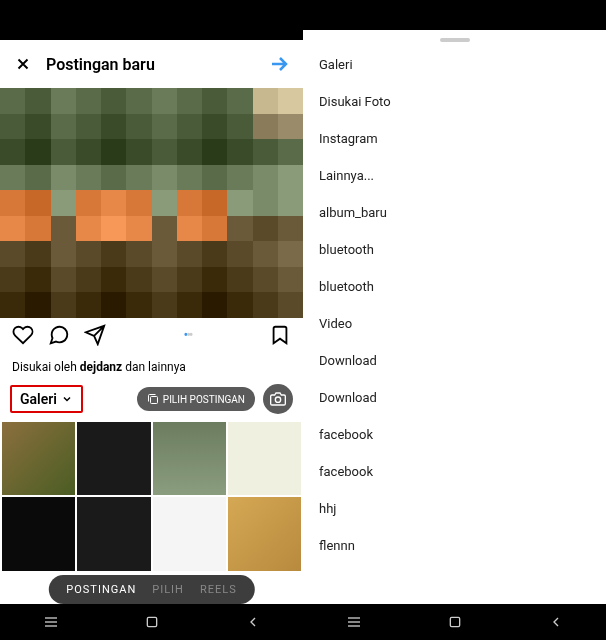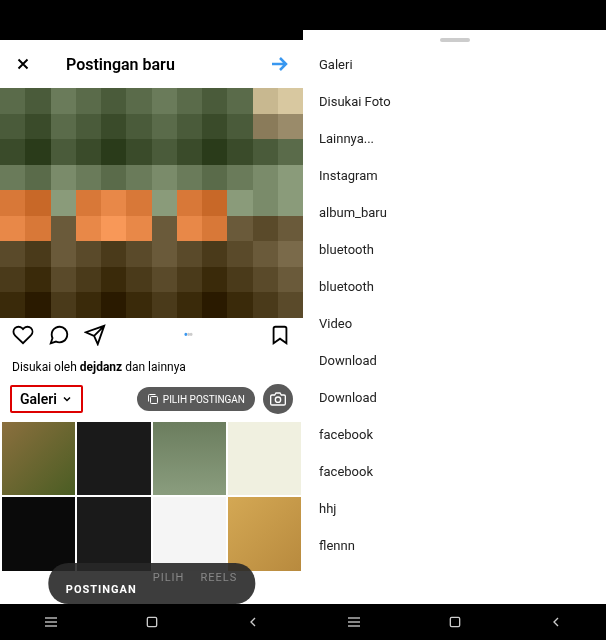--- a/index.html
+++ b/index.html
@@ -6,21 +6,21 @@
     body { font-family: -apple-system, BlinkMacSystemFont, "Segoe UI", Roboto, sans-serif; background: #000; width: 606px; height: 640px; overflow: hidden; position: relative; }
     
     .phone-left { position: absolute; left: 0; top: 0; width: 303px; height: 640px; background: #fff; }
     .phone-right { position: absolute; right: 0; top: 0; width: 303px; height: 640px; background: #fff; }
     
     
     .left-statusbar { height: 40px; background: #000; }
     .left-header { display: flex; align-items: center; padding: 10px 12px; height: 48px; }
     .close-icon { width: 22px; height: 22px; display: flex; align-items: center; justify-content: center; cursor: pointer; }
     .close-icon svg { width: 18px; height: 18px; }
-    .header-title { font-size: 16px; font-weight: 600; margin-left: 32px; flex: 1; color: #000; }
+    .header-title { font-size: 16px; font-weight: 600; margin-left: 12px; flex: 1; color: #000; }
     .arrow-icon { width: 24px; height: 24px; display: flex; align-items: center; justify-content: center; }
     
     .preview-area { height: 270px; position: relative; overflow: hidden; }
     .pixelated { width: 100%; height: 230px; display: grid; grid-template-columns: repeat(12, 1fr); grid-template-rows: repeat(9, 1fr); }
     .px { width: 100%; height: 100%; }
     
     .post-actions { display: flex; align-items: center; padding: 6px 12px; gap: 14px; }
     .action-icon { width: 22px; height: 22px; }
     .dots { flex: 1; text-align: center; color: #3897f0; font-size: 14px; letter-spacing: -2px; }
     .bookmark-icon { margin-left: auto; }
@@ -41,21 +41,21 @@
     .t2 { background: #1a1a1a; }
     .t3 { background: linear-gradient(180deg, #6b7d5e, #8a9d7e); }
     .t4 { background: #f0f0e0; }
     .t5 { background: #0a0a0a; }
     .t6 { background: #1a1a1a; }
     .t7 { background: #f5f5f5; }
     .t8 { background: linear-gradient(135deg, #d4a854, #b88a3e); }
     
     .bottom-tabs { position: absolute; bottom: 36px; left: 50%; transform: translateX(-50%); background: rgba(40,40,40,0.9); border-radius: 20px; display: flex; gap: 16px; padding: 8px 18px; font-size: 11px; letter-spacing: 1px; }
     .tab { color: #888; cursor: pointer; }
-    .tab.active { color: #fff; font-weight: 700; margin-top: 12px; }
+    .tab.active { color: #fff; font-weight: 400; }
     
     .navbar-left { position: absolute; bottom: 0; left: 0; width: 303px; height: 36px; background: #000; display: flex; align-items: center; justify-content: space-around; }
     .navbar-right { position: absolute; bottom: 0; right: 0; width: 303px; height: 36px; background: #000; display: flex; align-items: center; justify-content: space-around; }
     .nav-icon { width: 16px; height: 16px; color: #ccc; }
     
     
     .right-statusbar { height: 30px; background: #000; }
     .sheet { background: #fff; border-radius: 14px 14px 0 0; height: calc(100% - 30px - 36px); overflow-y: auto; }
     .sheet-handle { width: 30px; height: 4px; background: #ccc; border-radius: 2px; margin: 8px auto 4px; }
     .sheet-item { padding: 11px 16px; font-size: 13px; color: #222; cursor: pointer; }
@@ -254,22 +254,22 @@
     <span class="tab">REELS</span>
   </div>
 </div>
 
 <div class="phone-right">
   <div class="right-statusbar"></div>
   <div class="sheet">
     <div class="sheet-handle"></div>
     <div class="sheet-item">Galeri</div>
     <div class="sheet-item">Disukai Foto</div>
+    <div class="sheet-item">Instagram</div>
     <div class="sheet-item">Lainnya...</div>
-    <div class="sheet-item">Instagram</div>
     <div class="sheet-item">album_baru</div>
     <div class="sheet-item">bluetooth</div>
     <div class="sheet-item">bluetooth</div>
     <div class="sheet-item">Video</div>
     <div class="sheet-item">Download</div>
     <div class="sheet-item">Download</div>
     <div class="sheet-item">facebook</div>
     <div class="sheet-item">facebook</div>
     <div class="sheet-item">hhj</div>
     <div class="sheet-item">flennn</div>

